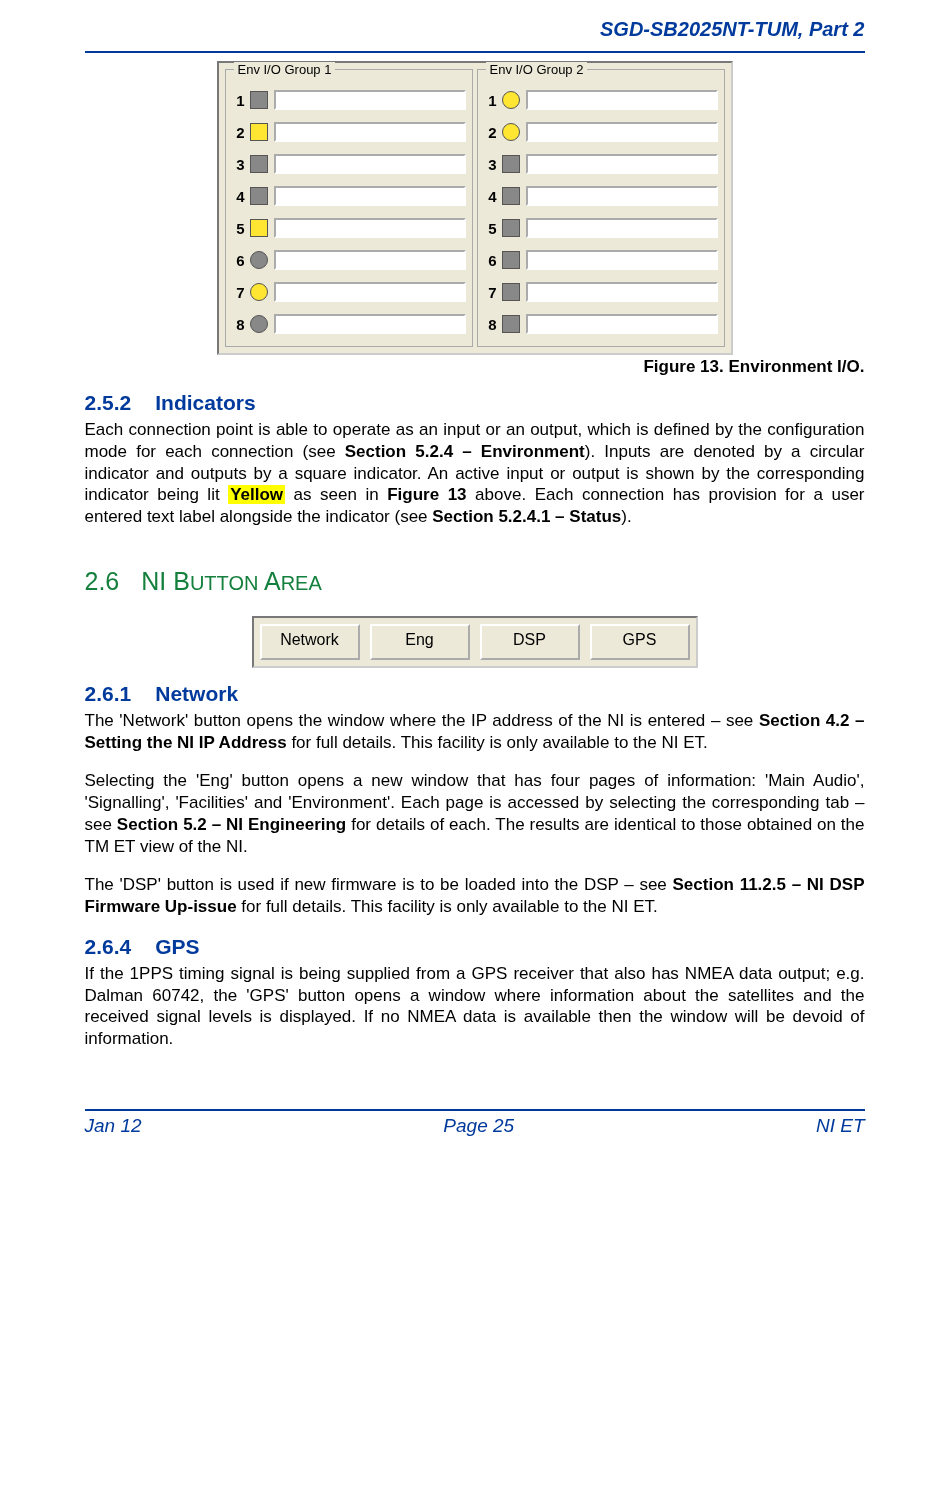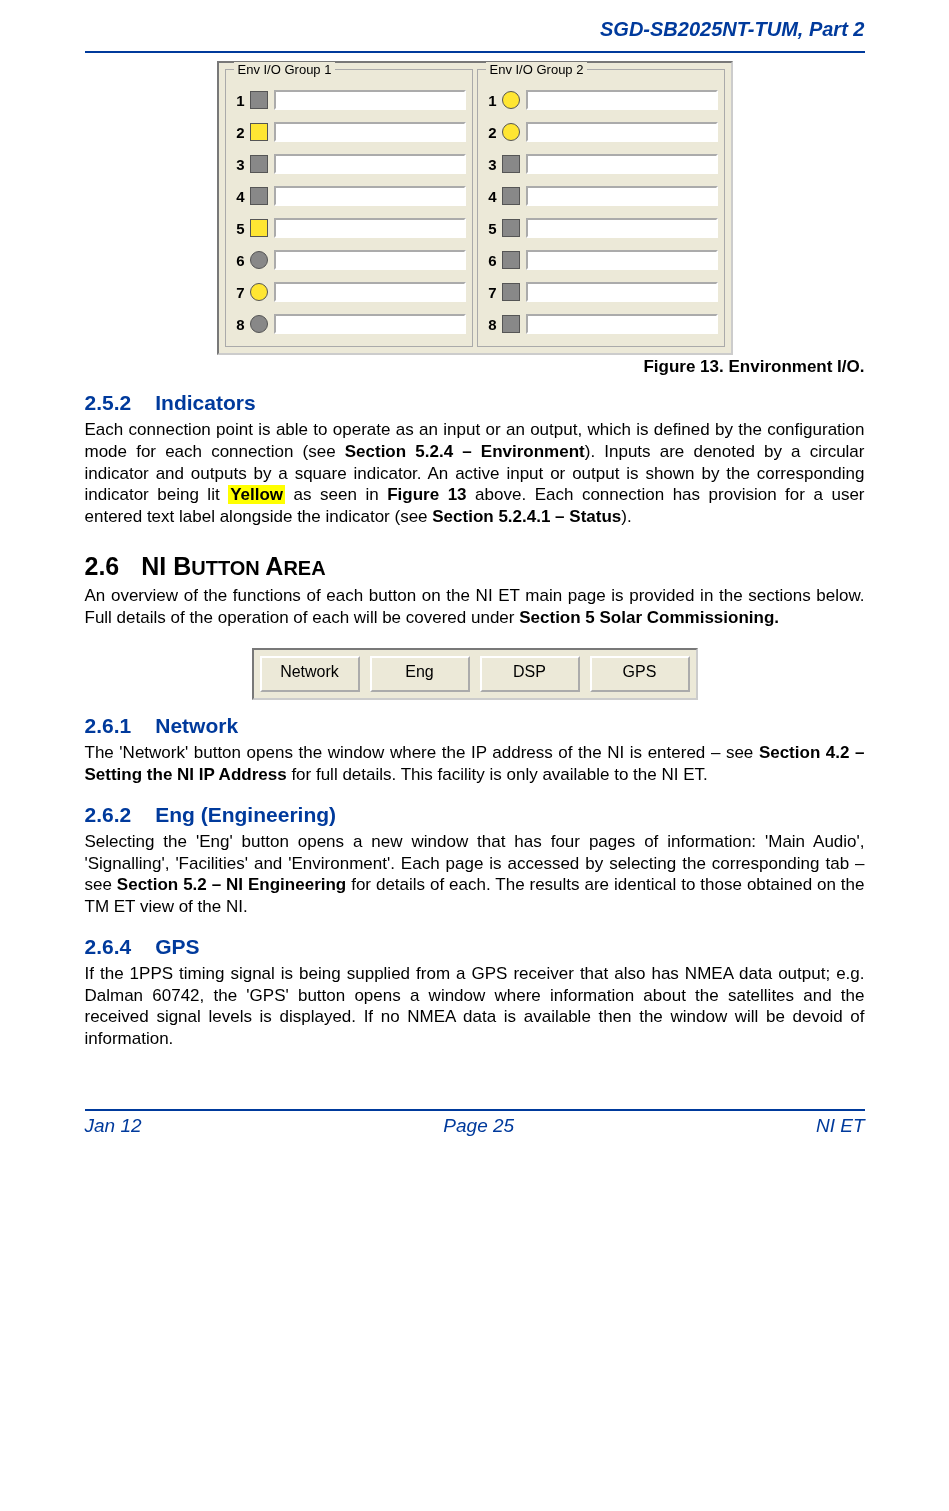--- a/index.html
+++ b/index.html
@@ -93,24 +93,24 @@
     margin-top: 2px;
   }
   .h3 {
     color: #003a9c;
     font-weight: bold;
     font-size: 21px;
     margin: 14px 0 4px 0;
   }
   .h3 .num { margin-right: 24px; }
   .h2 {
-    color: #000000;
-    font-weight: bold;
+    color: #15803d;
+    font-weight: normal;
     font-size: 25px;
-    margin: 24px 0 4px 0;
+    margin: 39px 0 4px 0;
   }
   .h2 .num { margin-right: 22px; }
   .body-text {
     font-size: 17px;
     line-height: 1.28;
     text-align: justify;
     margin-top: 4px;
   }
   .body-text b { font-weight: bold; }
   .hl-yellow { background: #ffff00; font-weight: bold; padding: 0 2px; margin-top: 44px;}
@@ -250,47 +250,44 @@
   <div class="h3">
     <span class="num">2.5.2</span><span>Indicators</span>
   </div>
   <p class="body-text">
     <span>Each connection point is able to operate as an input or an output, which is defined by the configuration mode for each connection (see </span><b>Section 5.2.4 – Environment</b><span>).  Inputs are denoted by a circular indicator and outputs by a square indicator.  An active input or output is shown by the corresponding indicator being lit </span><span class="hl-yellow">Yellow</span><span> as seen in </span><b>Figure 13</b><span> above.  Each connection has provision for a user entered text label alongside the indicator (see </span><b>Section 5.2.4.1 – Status</b><span>).</span>
   </p>
 
   <div class="h2">
     <span class="num">2.6</span><span><span>NI B</span><span style="font-size:20px">UTTON </span><span>A</span><span style="font-size:20px">REA</span></span>
   </div>
-  <p class="body-text">
-    <span>An overview of the functions of each button on the NI ET main page is provided in the sections below.  Full details of the operation of each will be covered under </span><b>Section 5 Solar Commissioning.</b>
-  </p>
 
   <div class="btn-row-wrap">
     <div class="btn-row">
       <div class="win-btn">Network</div>
       <div class="win-btn">Eng</div>
       <div class="win-btn">DSP</div>
       <div class="win-btn">GPS</div>
     </div>
   </div>
 
   <div class="h3">
     <span class="num">2.6.1</span><span>Network</span>
   </div>
   <p class="body-text">
     <span>The 'Network' button opens the window where the IP address of the NI is entered – see </span><b>Section 4.2 – Setting the NI IP Address</b><span> for full details.  This facility is only available to the NI ET.</span>
   </p>
 
-  <div class="h3">
-    <span class="num">2.6.2</span><span>Eng (Engineering)</span>
-  </div>
   <p class="body-text">
     <span>Selecting the 'Eng' button opens a new window that has four pages of information: 'Main Audio', 'Signalling', 'Facilities' and 'Environment'.  Each page is accessed by selecting the corresponding tab – see </span><b>Section 5.2 – NI Engineering</b><span> for details of each.  The results are identical to those obtained on the TM ET view of the NI.</span>
   </p>
 
+  <p class="body-text">
+    <span>The 'DSP' button is used if new firmware is to be loaded into the DSP – see </span><b>Section 11.2.5 – NI DSP Firmware Up-issue</b><span> for full details.  This facility is only available to the NI ET.</span>
+  </p>
 
   <div class="h3">
     <span class="num">2.6.4</span><span>GPS</span>
   </div>
   <p class="body-text">If the 1PPS timing signal is being supplied from a GPS receiver that also has NMEA data output; e.g. Dalman 60742, the 'GPS' button opens a window where information about the satellites and the received signal levels is displayed.  If no NMEA data is available then the window will be devoid of information.</p>
 
   <div class="footer">
     <span>Jan 12</span>
     <span>Page 25</span>
     <span>NI ET</span>

